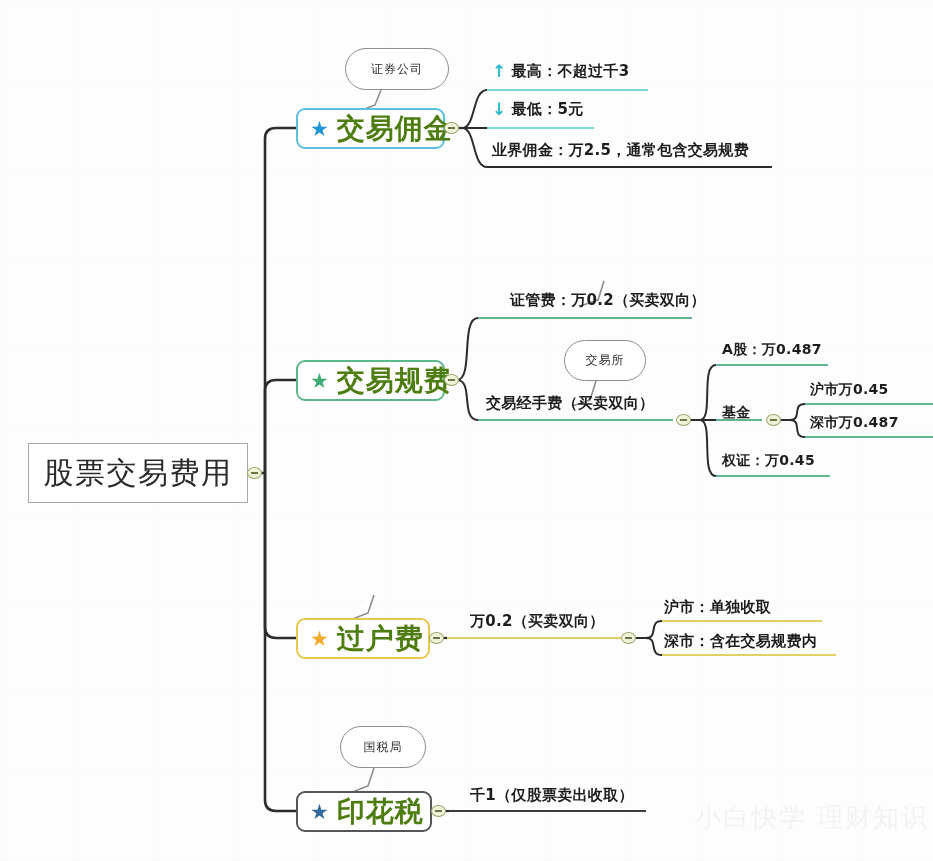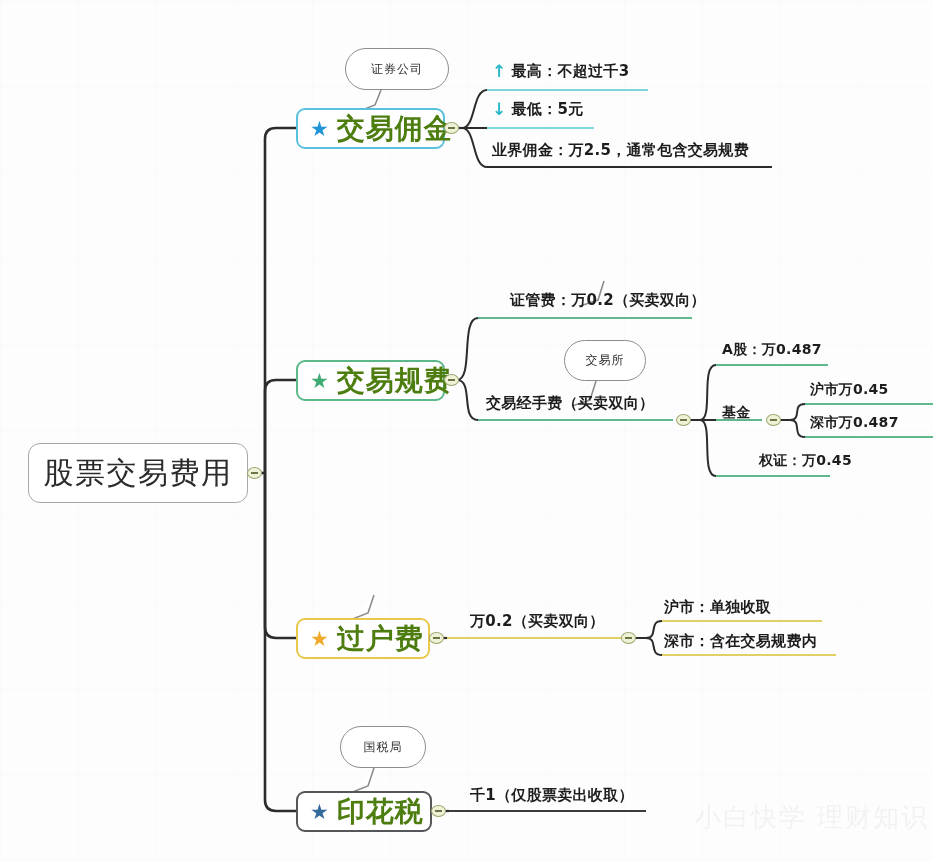--- a/index.html
+++ b/index.html
@@ -40,21 +40,21 @@
     position: absolute;
     box-sizing: border-box;
     display: flex;
     align-items: center;
     background: #ffffff;
     border-radius: 9px;
     white-space: nowrap;
   }
   .node-root {
     border: 1.6px solid #a8a8a8;
-    border-radius: 12px;
+    border-radius: 0;
     padding: 0 32px;
     justify-content: center;
   }
   .node-root .node-label {
     font-size: 30px;
     color: #2b2b2b;
     font-weight: 500;
     letter-spacing: 1.5px;
     font-family: "DejaVu Sans", "Liberation Sans", sans-serif;
   }
@@ -252,21 +252,21 @@
     <span>交易经手费（买卖双向）</span>
   </div>
   <div class="toggle" style="left:676px; top:414px;"></div>
 
   <div class="leaf small" style="left:722px; top:341px;">
     <span>A股：万0.487</span>
   </div>
   <div class="leaf small" style="left:722px; top:396px;margin-top:8px;">
     <span>基金</span>
   </div>
-  <div class="leaf small" style="left:722px; top:452px;margin-left:37px;">
+  <div class="leaf small" style="left:722px; top:452px;">
     <span>权证：万0.45</span>
   </div>
   <div class="toggle" style="left:766px; top:414px;"></div>
 
   <div class="leaf small" style="left:810px; top:381px;">
     <span>沪市万0.45</span>
   </div>
   <div class="leaf small" style="left:810px; top:414px;">
     <span>深市万0.487</span>
   </div>

